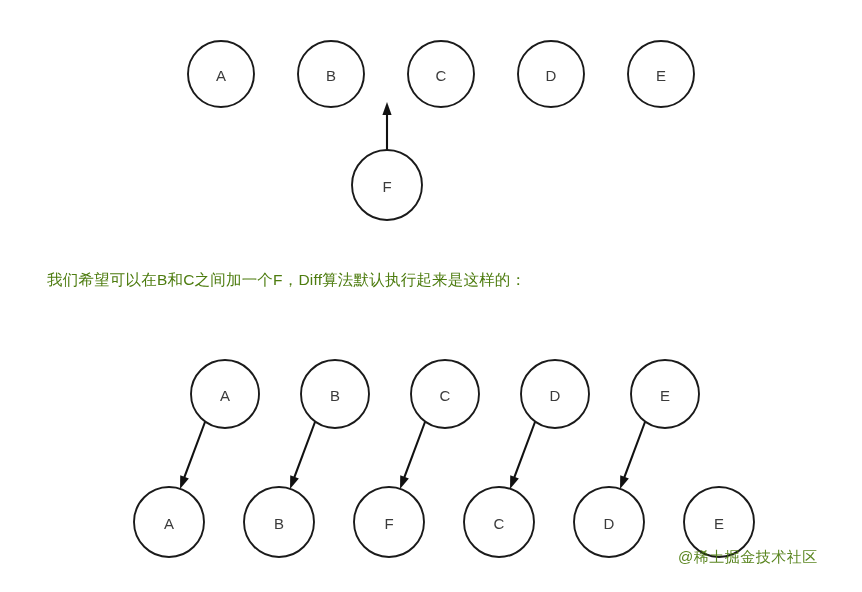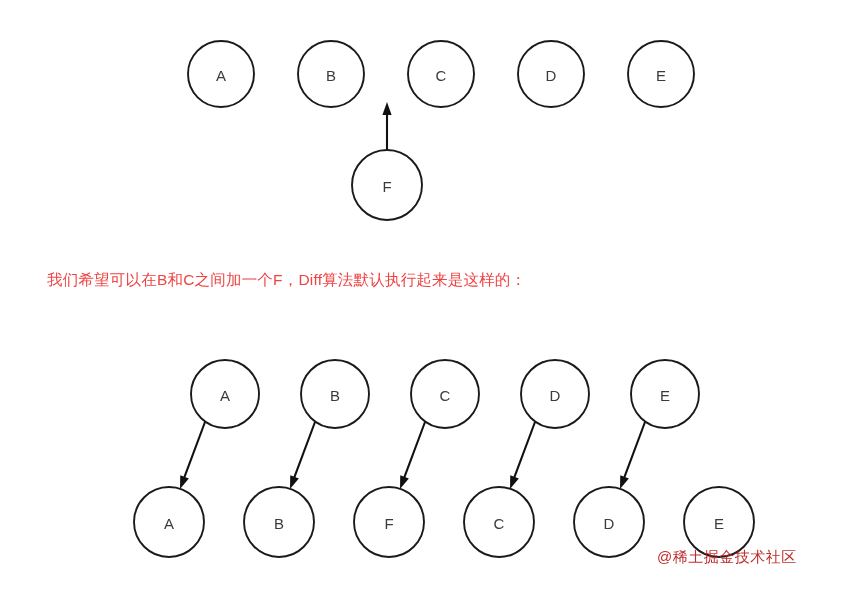--- a/index.html
+++ b/index.html
@@ -22,31 +22,31 @@
     height: 592px;
   }
   .caption {
     position: absolute;
     left: 47px;
     top: 268px;
     width: 760px;
     font-family: "Liberation Sans", "DejaVu Sans", sans-serif;
     font-size: 15.5px;
     line-height: 24px;
-    color: #ef4444;
+    color: #4d7c0f;
     letter-spacing: 0.2px;
     white-space: nowrap;
   }
   .watermark {
     position: absolute;
-    left: 657px;
+    left: 678px;
     top: 548px;
     font-family: "Liberation Sans", "DejaVu Sans", sans-serif;
     font-size: 15px;
-    color: #b91c1c;
+    color: #4d7c0f;
     letter-spacing: 0.5px;
     white-space: nowrap;
     opacity: 0.92;
   }
   svg.diagram {
     position: absolute;
     left: 0;
     top: 0;
     width: 862px;
     height: 592px;

